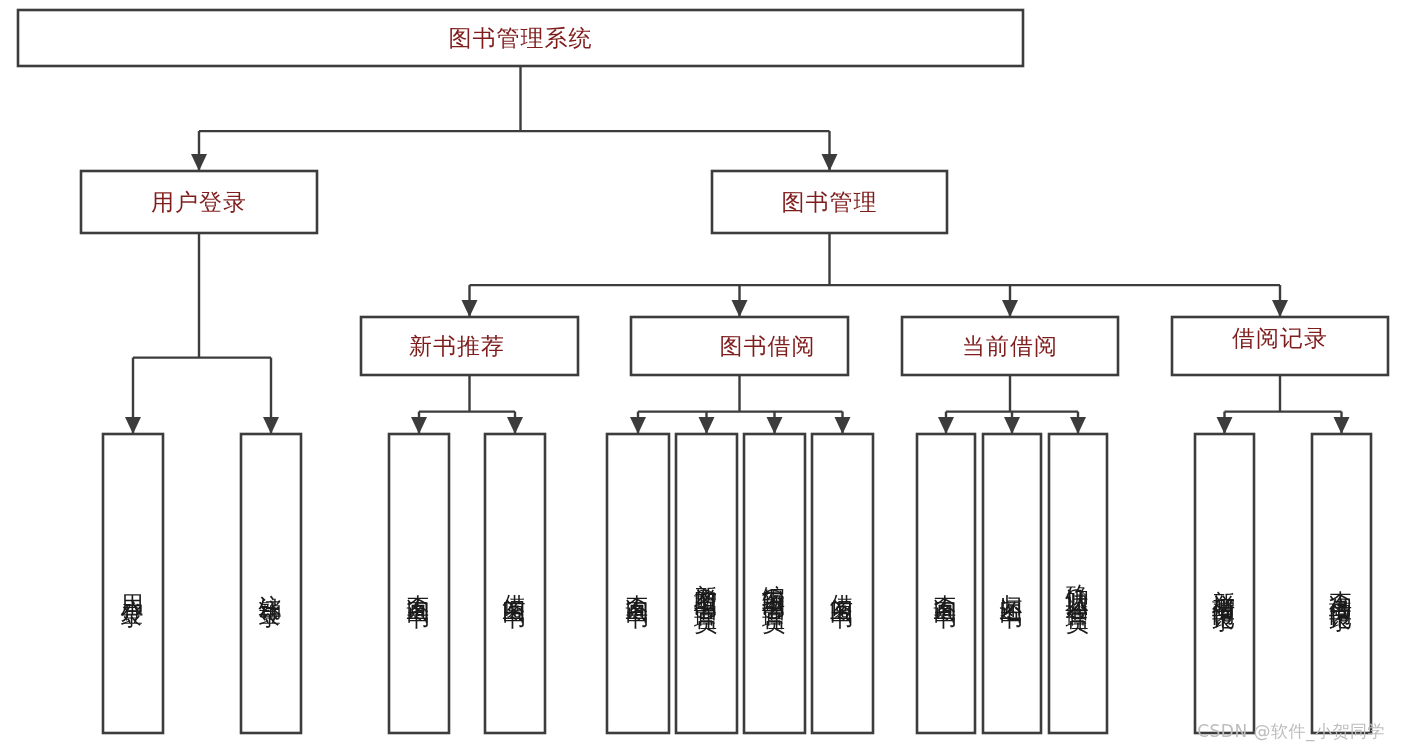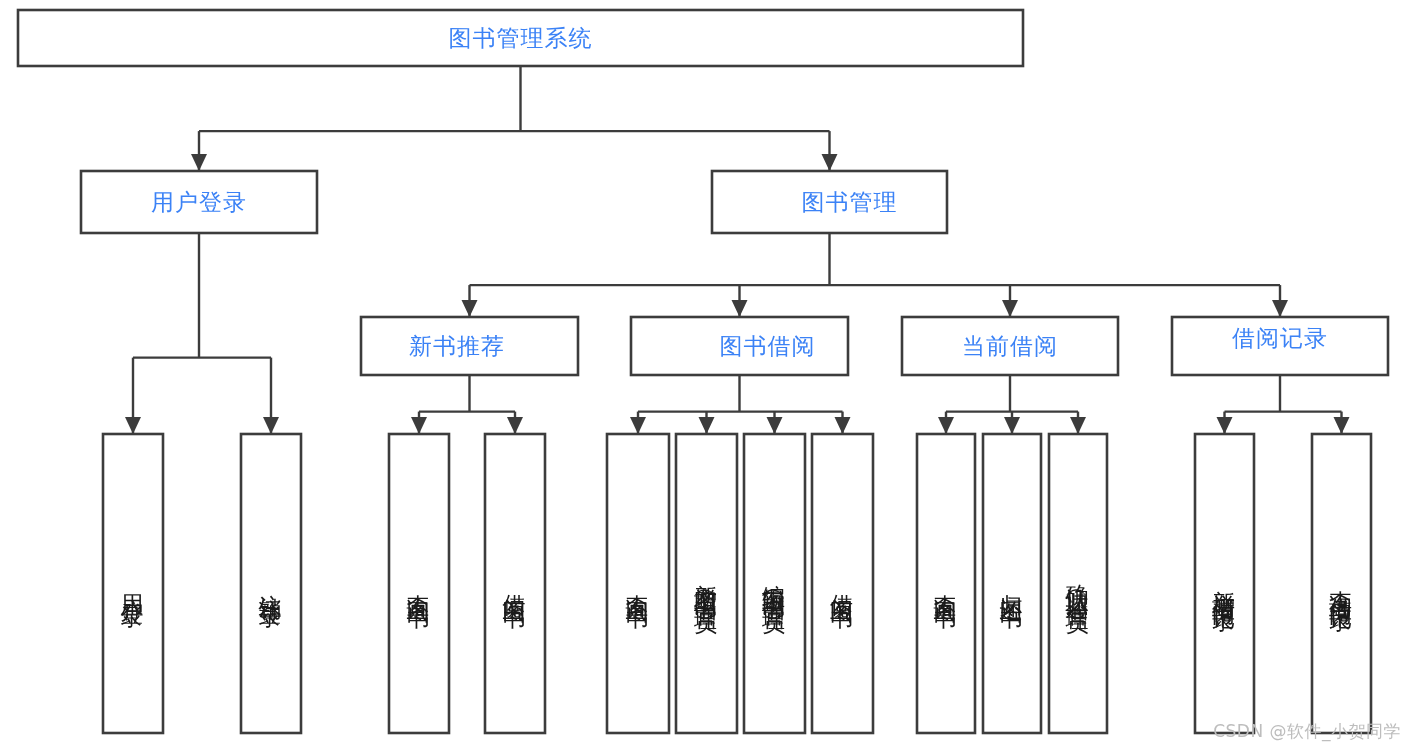--- a/index.html
+++ b/index.html
@@ -21,24 +21,24 @@
     font-size:23px;color:#1a1a1a;
     writing-mode:vertical-rl;text-orientation:upright;
     letter-spacing:4px;white-space:nowrap;
   }
   .hwrap{
     position:absolute;display:flex;align-items:center;justify-content:center;
     pointer-events:none;
   }
   .htext{
     font-family:"DejaVu Sans","Liberation Sans",sans-serif;
-    font-size:23px;color:#3b82f6;letter-spacing:1px;white-space:nowrap;
+    font-size:23px;color:#7f1d1d;letter-spacing:1px;white-space:nowrap;
   }
   .watermark{
-    position:absolute;right:4px;bottom:4px;
+    position:absolute;right:20px;bottom:4px;
     font-family:"DejaVu Sans","Liberation Sans",sans-serif;
     font-size:17px;color:#bdbdbd;letter-spacing:0.5px;white-space:nowrap;
   }
 </style>
 </head>
 <body>
 
 <svg id="canvas" viewBox="0 0 1405 747">
   <g id="edge-layer">
       <path d="M 520.5 66 L 520.5 131.1" class="edge"></path>
@@ -118,21 +118,21 @@
     </g>
 </svg>
 
 <div id="label-layer">
     <div class="hwrap" style="left: 18px; top: 10px; width: 1005px; height: 56px;">
       <span class="htext">图书管理系统</span>
     </div>
     <div class="hwrap" style="left: 81px; top: 171px; width: 236px; height: 62px;">
       <span class="htext">用户登录</span>
     </div>
-    <div class="hwrap" style="left: 712px; top: 171px; width: 235px; height: 62px; padding-left: 20px;">
+    <div class="hwrap" style="left: 712px; top: 171px; width: 235px; height: 62px;">
       <span class="htext">图书管理</span>
     </div>
     <div class="hwrap" style="left: 361px; top: 317px; width: 192px; height: 58px;">
       <span class="htext">新书推荐</span>
     </div>
     <div class="hwrap" style="left: 631px; top: 317px; width: 217px; height: 58px; padding-left: 28px;">
       <span class="htext">图书借阅</span>
     </div>
     <div class="hwrap" style="left: 902px; top: 317px; width: 216px; height: 58px; justify-content: center;">
       <span class="htext">当前借阅</span>

